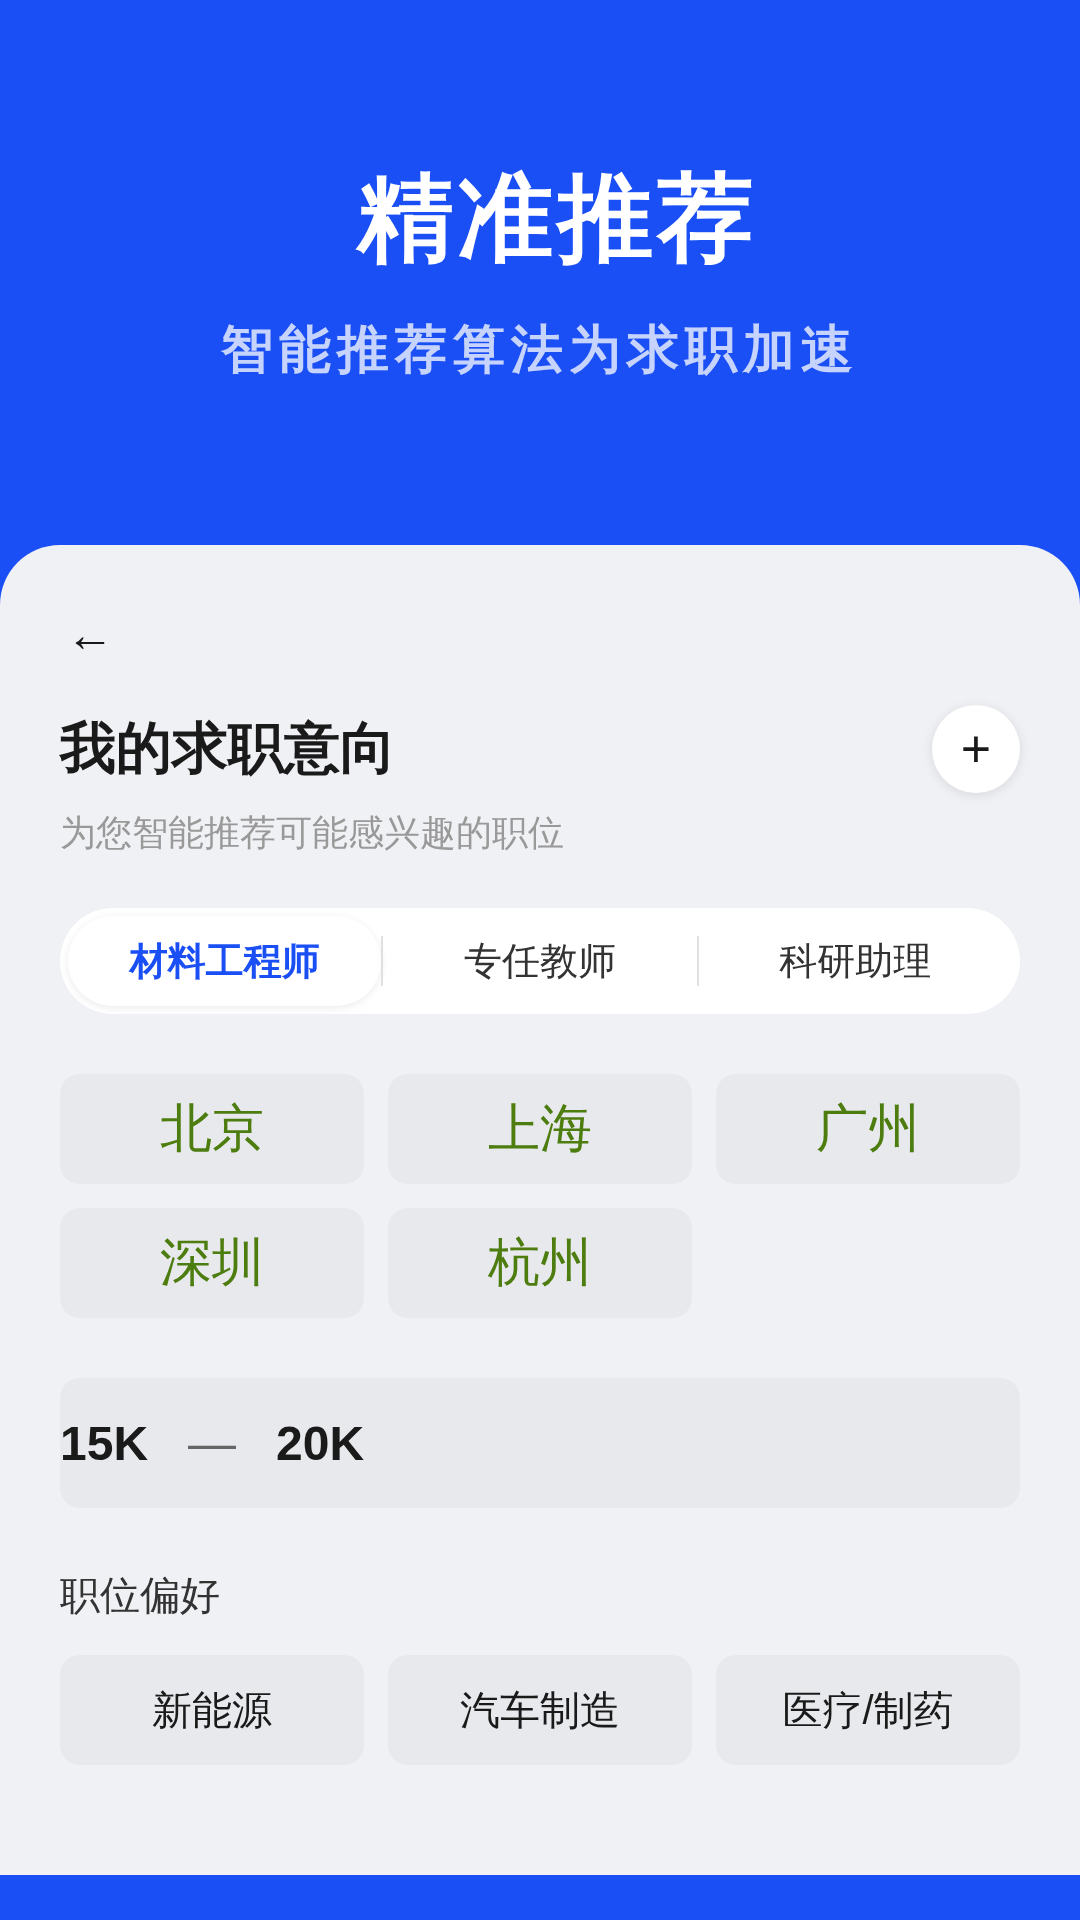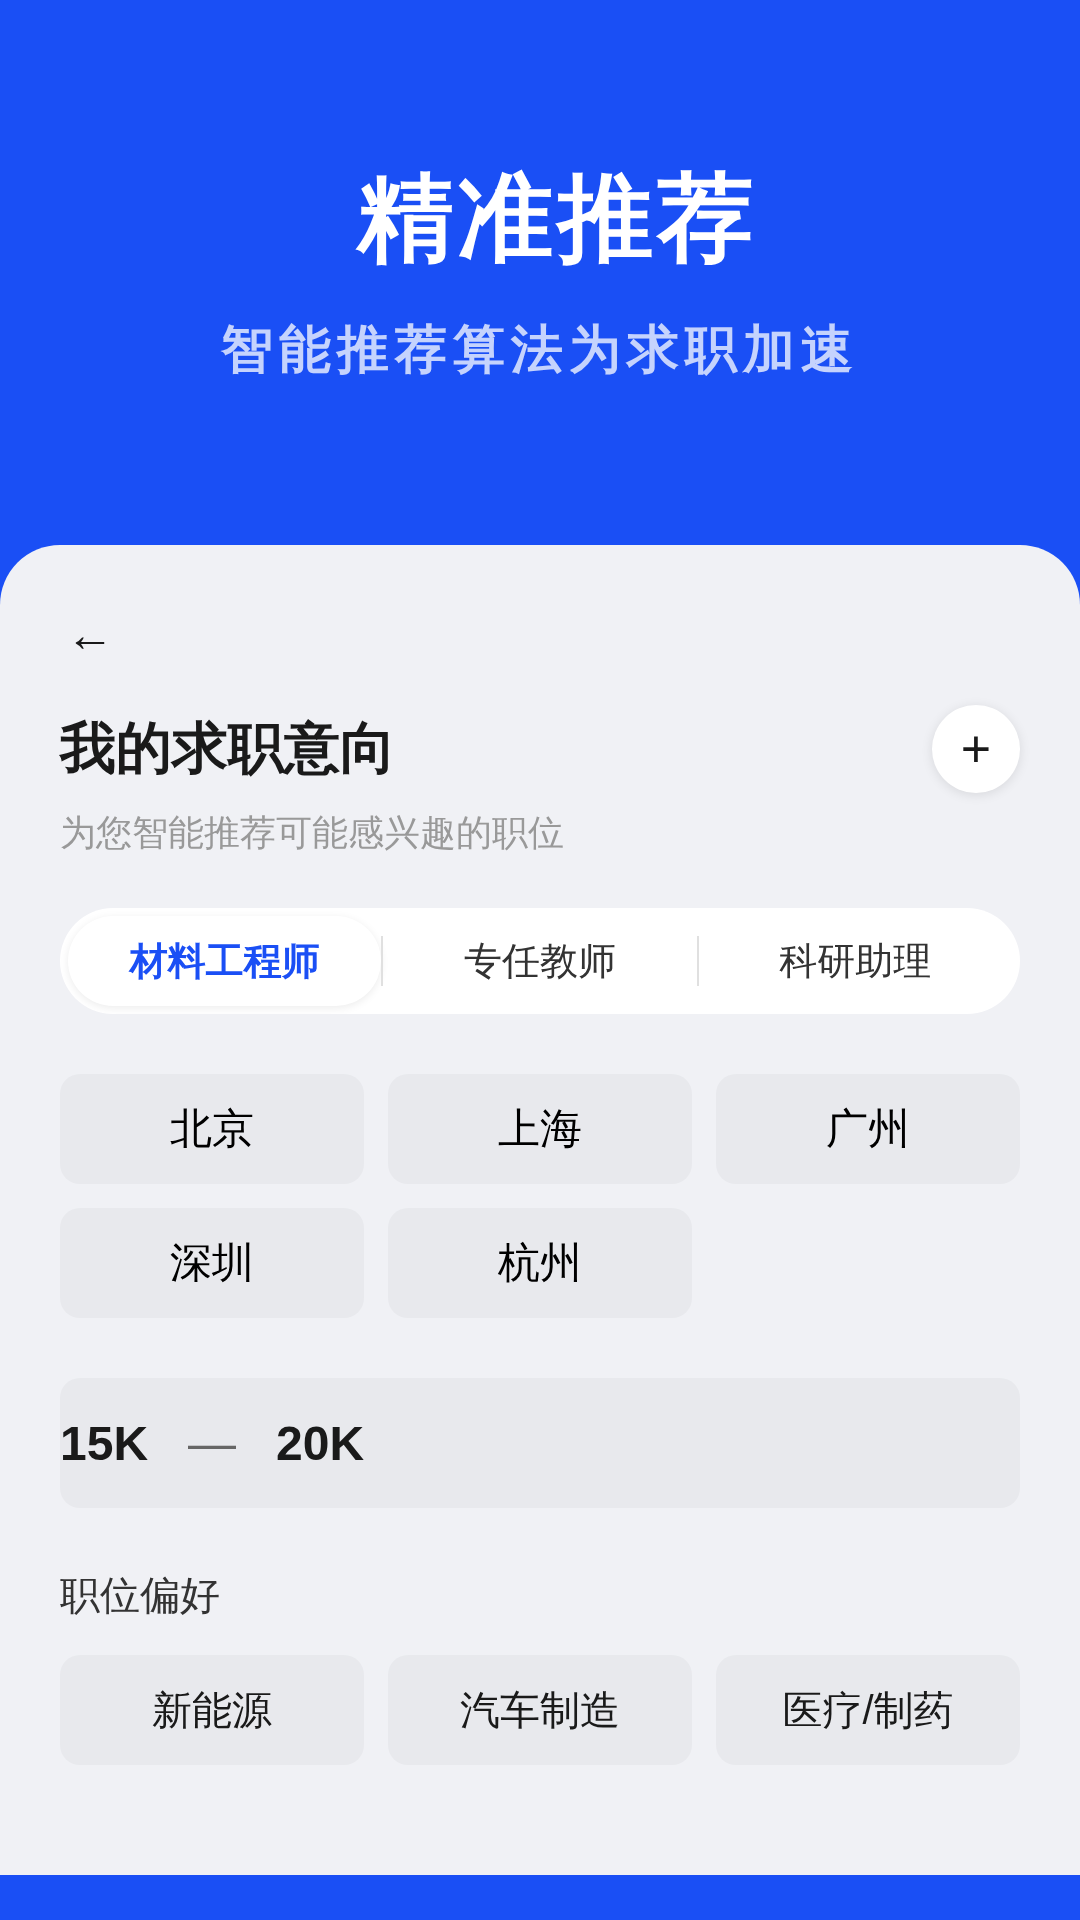--- a/index.html
+++ b/index.html
@@ -159,22 +159,22 @@
       margin-bottom: 60px;
     }
 
     .city-chip {
       background: #e8e9ed;
       border-radius: 20px;
       height: 110px;
       display: flex;
       align-items: center;
       justify-content: center;
-      font-size: 42px;
-      color: #000000;
+      font-size: 52px;
+      color: #4d7c0f;
       font-weight: 500;
       cursor: pointer;
     }
 
     
     .salary-section {
       margin-bottom: 60px;
     }
 
     .salary-bar {

